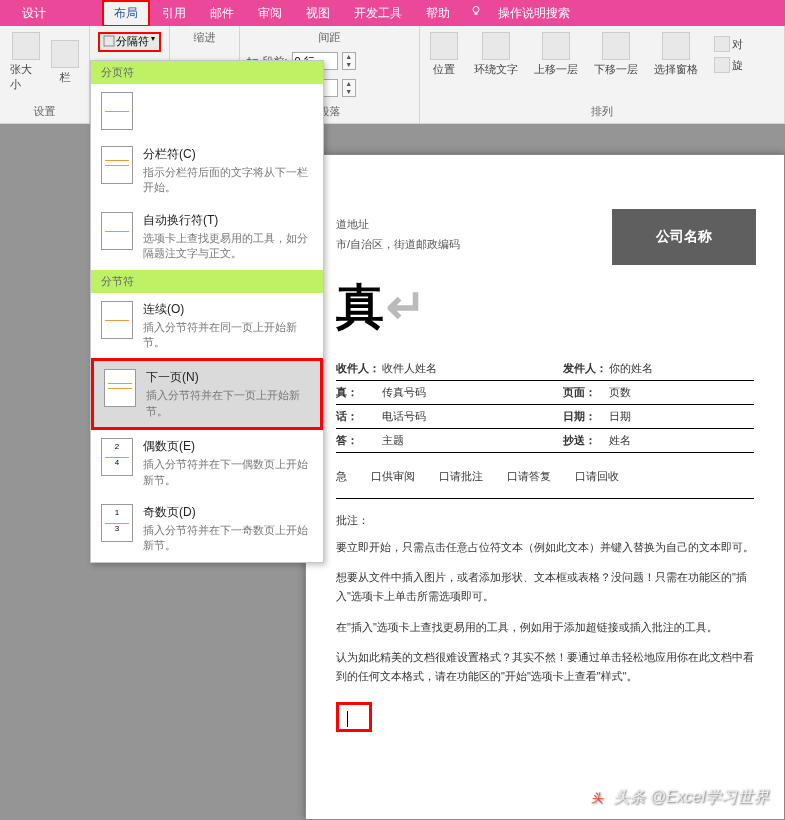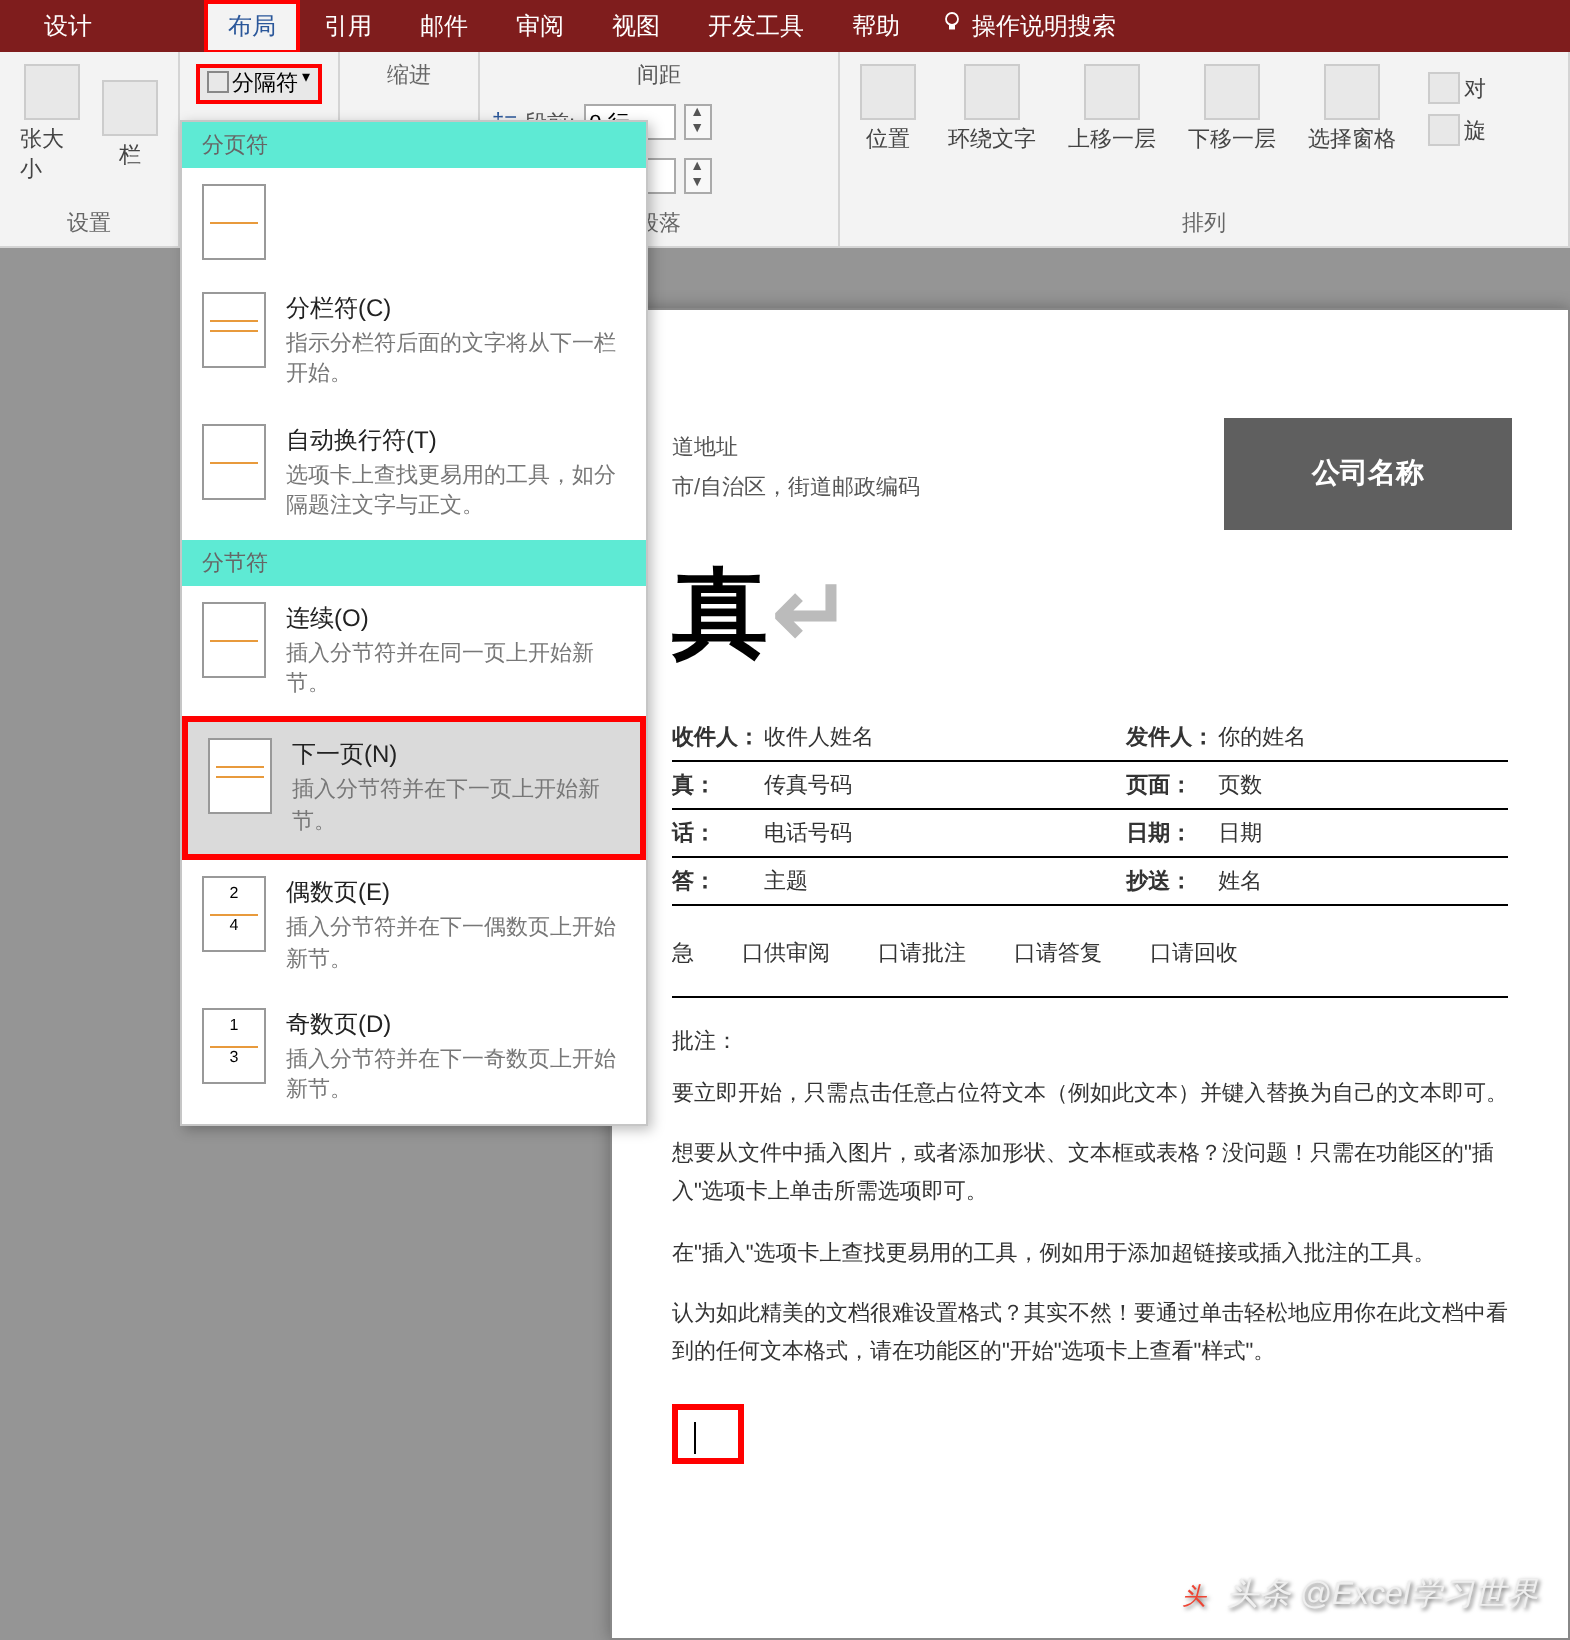--- a/index.html
+++ b/index.html
@@ -1,35 +1,35 @@
 <!DOCTYPE html>
 <html><head>
   <meta charset="utf-8">
   <style>
     * { margin: 0; padding: 0; box-sizing: border-box; font-family: "Microsoft YaHei", sans-serif; }
     body { background: #fff; width: 785px; height: 820px; position: relative; overflow: hidden; }
     
-    .ribbon-tabs { background: #7f1d1d; height: 26px; display: flex; align-items: center; padding-left: 10px; color: #fff; font-size: 12px; }
+    .ribbon-tabs { background: #ec4899; height: 26px; display: flex; align-items: center; padding-left: 10px; color: #fff; font-size: 12px; }
     .ribbon-tabs .tab { padding: 5px 12px; cursor: pointer; }
     .ribbon-tabs .tab.active { background: #f3f3f3; color: #2b579a; border: 2px solid red; padding: 3px 10px; margin-left: 44px; }
-    .ribbon-tabs .tell-me { display: flex; align-items: flex-start; gap: 4px; margin-left: 8px; }
+    .ribbon-tabs .tell-me { display: flex; align-items: flex-start; gap: 16px; margin-left: 8px; }
     .ribbon-tabs .bulb { width: 12px; height: 12px; }
     
     .ribbon-bar { background: #f3f3f3; height: 98px; display: flex; border-bottom: 1px solid #d4d4d4; position: relative; }
     .ribbon-group { border-right: 1px solid #d4d4d4; padding: 4px 6px; display: flex; flex-direction: column; justify-content: space-between; font-size: 11px; }
     .ribbon-group .label { text-align: center; color: #666; font-size: 11px; }
     .ribbon-btn { display: flex; flex-direction: column; align-items: center; gap: 2px; padding: 2px 4px; cursor: pointer; color: #444; }
     .ribbon-btn .icon-box { width: 28px; height: 28px; background: #e8e8e8; border: 1px solid #ccc; }
     .ribbon-btn.small .icon-box { width: 16px; height: 16px; }
     .ribbon-row { display: flex; gap: 2px; align-items: center; }
     
     .breaks-btn { border: 2px solid red; padding: 0 2px; display: flex; align-items: flex-start; font-size: 11px; height: 20px; background: #e8e8e8; margin: 2px; }
     
     .dropdown { position: absolute; top: 60px; left: 90px; width: 234px; background: #fff; border: 1px solid #c6c6c6; box-shadow: 2px 2px 6px rgba(0,0,0,0.25); z-index: 100; font-size: 12px; }
-    .dropdown .section-header { background: #5eead4; padding: 4px 10px; color: #666; font-size: 11px; }
+    .dropdown .section-header { background: #bef264; padding: 4px 10px; color: #666; font-size: 11px; }
     .dropdown .item { display: flex; padding: 8px 10px; gap: 10px; cursor: pointer; }
     .dropdown .item.highlighted { background: #dadada; border: 3px solid red; }
     .dropdown .item .item-icon { width: 32px; height: 38px; flex-shrink: 0; border: 1px solid #999; background: #fff; position: relative; }
     .dropdown .item .item-icon::after { content: ""; position: absolute; left: 3px; right: 3px; top: 50%; height: 1px; background: #e89a3c; }
     .dropdown .item-icon.double::before { content:""; position:absolute; left:3px; right:3px; top:35%; height:1px; background:#e89a3c; }
     .dropdown .item .texts .title { color: #222; margin-bottom: 2px; }
     .dropdown .item .texts .desc { color: #777; font-size: 11px; line-height: 1.4; }
     
     .doc-area { position: absolute; top: 124px; left: 0; right: 0; bottom: 0; background: #959595; display: flex; justify-content: flex-end; padding-top: 30px; }
     .page { width: 480px; background: #fff; border: 1px solid #888; box-shadow: 0 0 8px rgba(0,0,0,0.3); padding: 60px 30px 40px 30px; position: relative; font-size: 11px; color: #333; }

